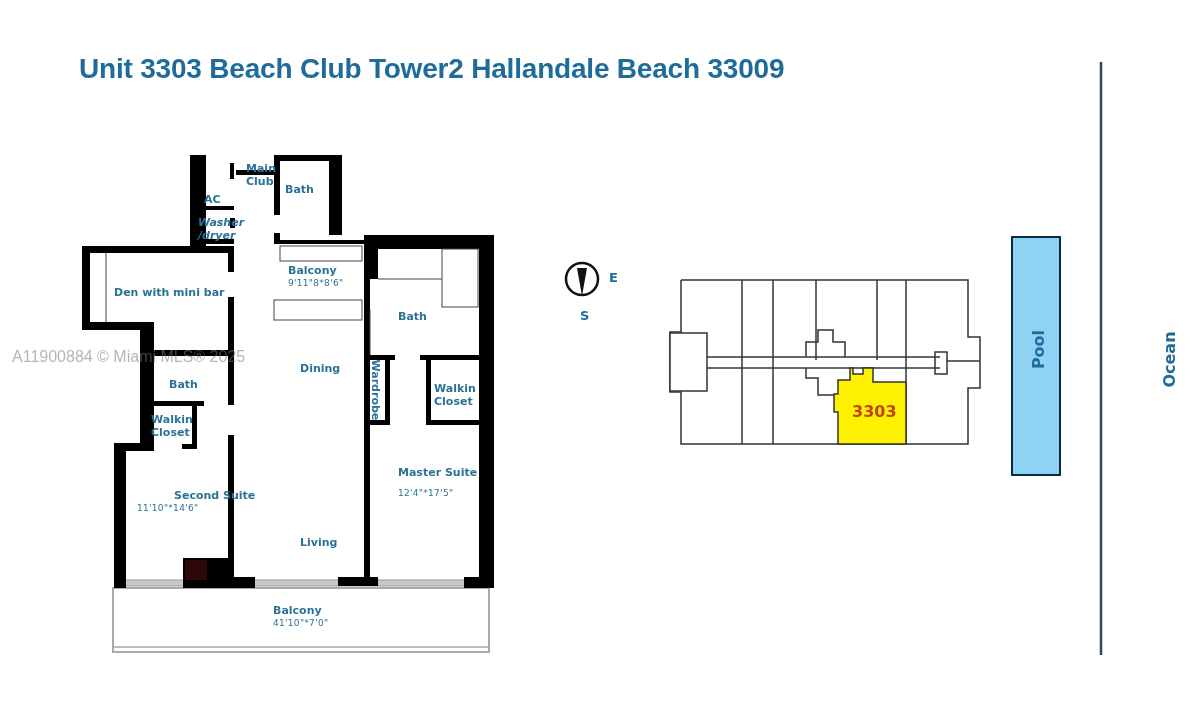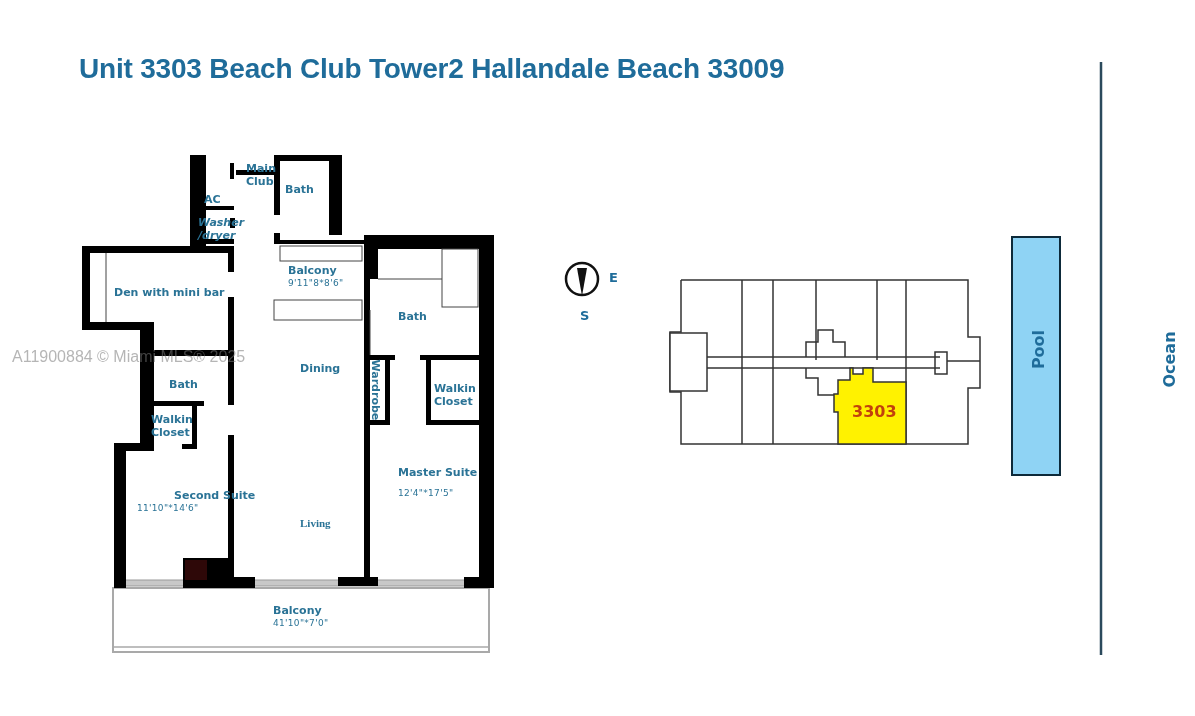--- a/index.html
+++ b/index.html
@@ -118,21 +118,21 @@
     <div>Closet</div>
   </div>
 <div class="lbl" style="left:151px;top:413px;">
     <div>Walkin</div>
     <div>Closet</div>
   </div>
 <div class="lbl" style="left:154px;top:489px;margin-left:20px;">Second Suite</div>
 <div class="dim" style="left:137px;top:503px;">11'10"*14'6"</div>
 <div class="lbl" style="left:398px;top:466px;">Master Suite</div>
 <div class="dim" style="left:398px;top:488px;">12'4"*17'5"</div>
-<div class="lbl" style="left:300px;top:517px;font-family:Liberation Serif, serif;">Living</div>
+<div class="lbl" style="left:300px;top:536px;">Living</div>
 <div class="lbl" style="left:273px;top:604px;">Balcony</div>
 <div class="dim" style="left:273px;top:618px;">41'10"*7'0"</div>
 
 <svg width="1195" height="716" style="pointer-events:none;">
   <circle cx="582" cy="279" r="16" fill="none" stroke="#111" stroke-width="2.5"></circle>
   <polygon points="577,268 587,268 582,296" fill="#111"></polygon>
 </svg>
 <div class="compass-txt" style="left:609px;top:270px;">E</div>
 <div class="compass-txt" style="left:580px;top:308px;">S</div>
 

